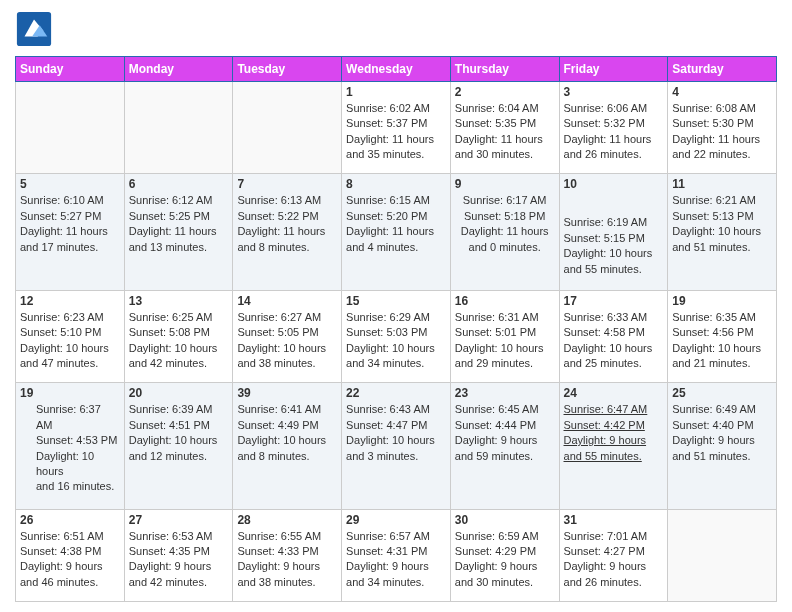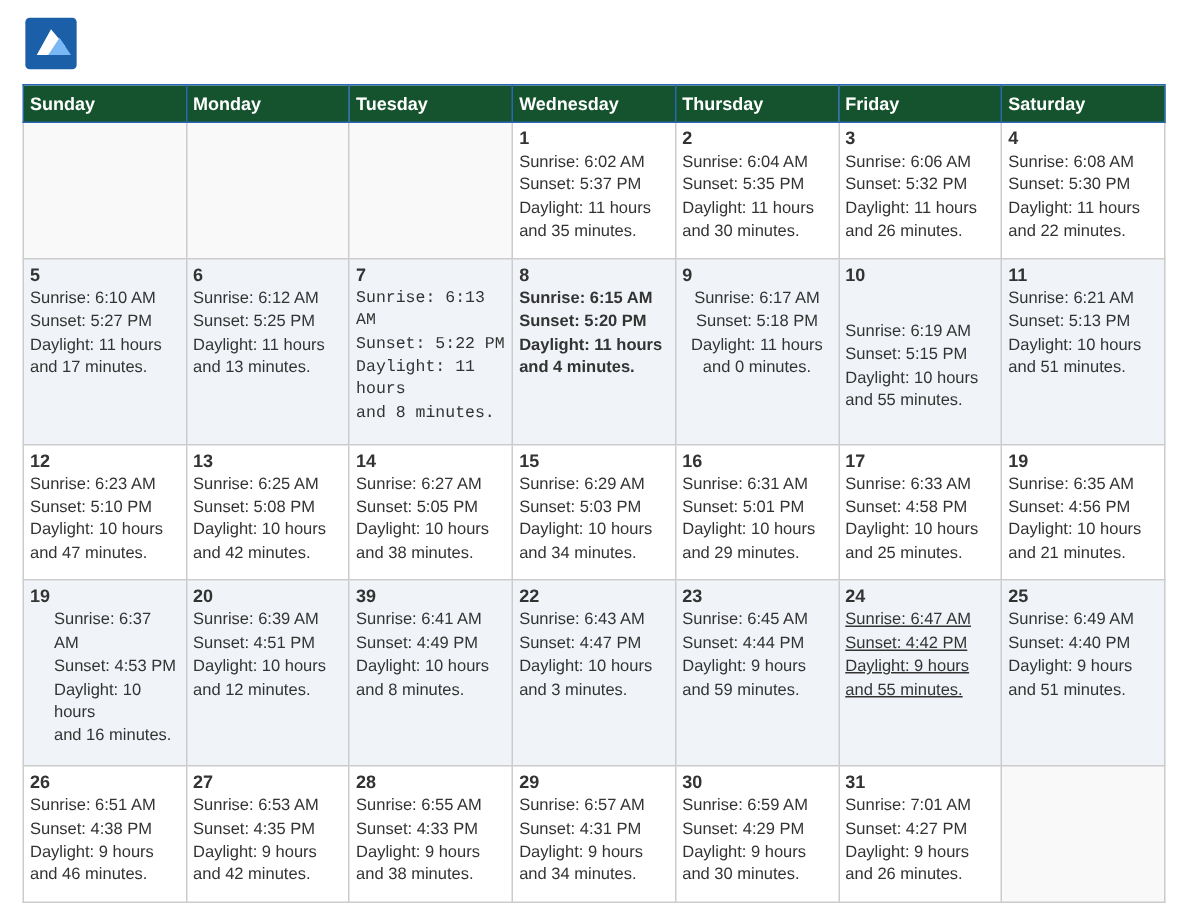--- a/index.html
+++ b/index.html
@@ -55,21 +55,21 @@
       color: #555;
     }
     .calendar {
       flex: 1;
       border: 1px solid #ccc;
       border-collapse: collapse;
       width: 100%;
       table-layout: fixed;
     }
     .calendar th {
-      background-color: #14532d;
+      background-color: #d946ef;
       color: #fff;
       font-size: 12px;
       font-weight: bold;
       padding: 5px 4px;
       border: 1px solid #2968b0;
       text-align: left;
     }
     .calendar td {
       border: 1px solid #ccc;
       vertical-align: top;
@@ -175,28 +175,28 @@
           </td>
           <td>
             <span class="day-number">6</span>
             <div class="day-info" style="white-space: pre-line;">Sunrise: 6:12 AM
 Sunset: 5:25 PM
 Daylight: 11 hours
 and 13 minutes.</div>
           </td>
           <td>
             <span class="day-number">7</span>
-            <div class="day-info" style="white-space: pre-line; font-family: Liberation Mono, monospace;">Sunrise: 6:13 AM
+            <div class="day-info" style="white-space: pre-line;">Sunrise: 6:13 AM
 Sunset: 5:22 PM
 Daylight: 11 hours
 and 8 minutes.</div>
           </td>
           <td>
             <span class="day-number">8</span>
-            <div class="day-info" style="white-space: pre-line; font-weight: bold;">Sunrise: 6:15 AM
+            <div class="day-info" style="white-space: pre-line;">Sunrise: 6:15 AM
 Sunset: 5:20 PM
 Daylight: 11 hours
 and 4 minutes.</div>
           </td>
           <td>
             <span class="day-number">9</span>
             <div class="day-info" style="white-space: pre-line; text-align: center;">Sunrise: 6:17 AM
 Sunset: 5:18 PM
 Daylight: 11 hours
 and 0 minutes.</div>

